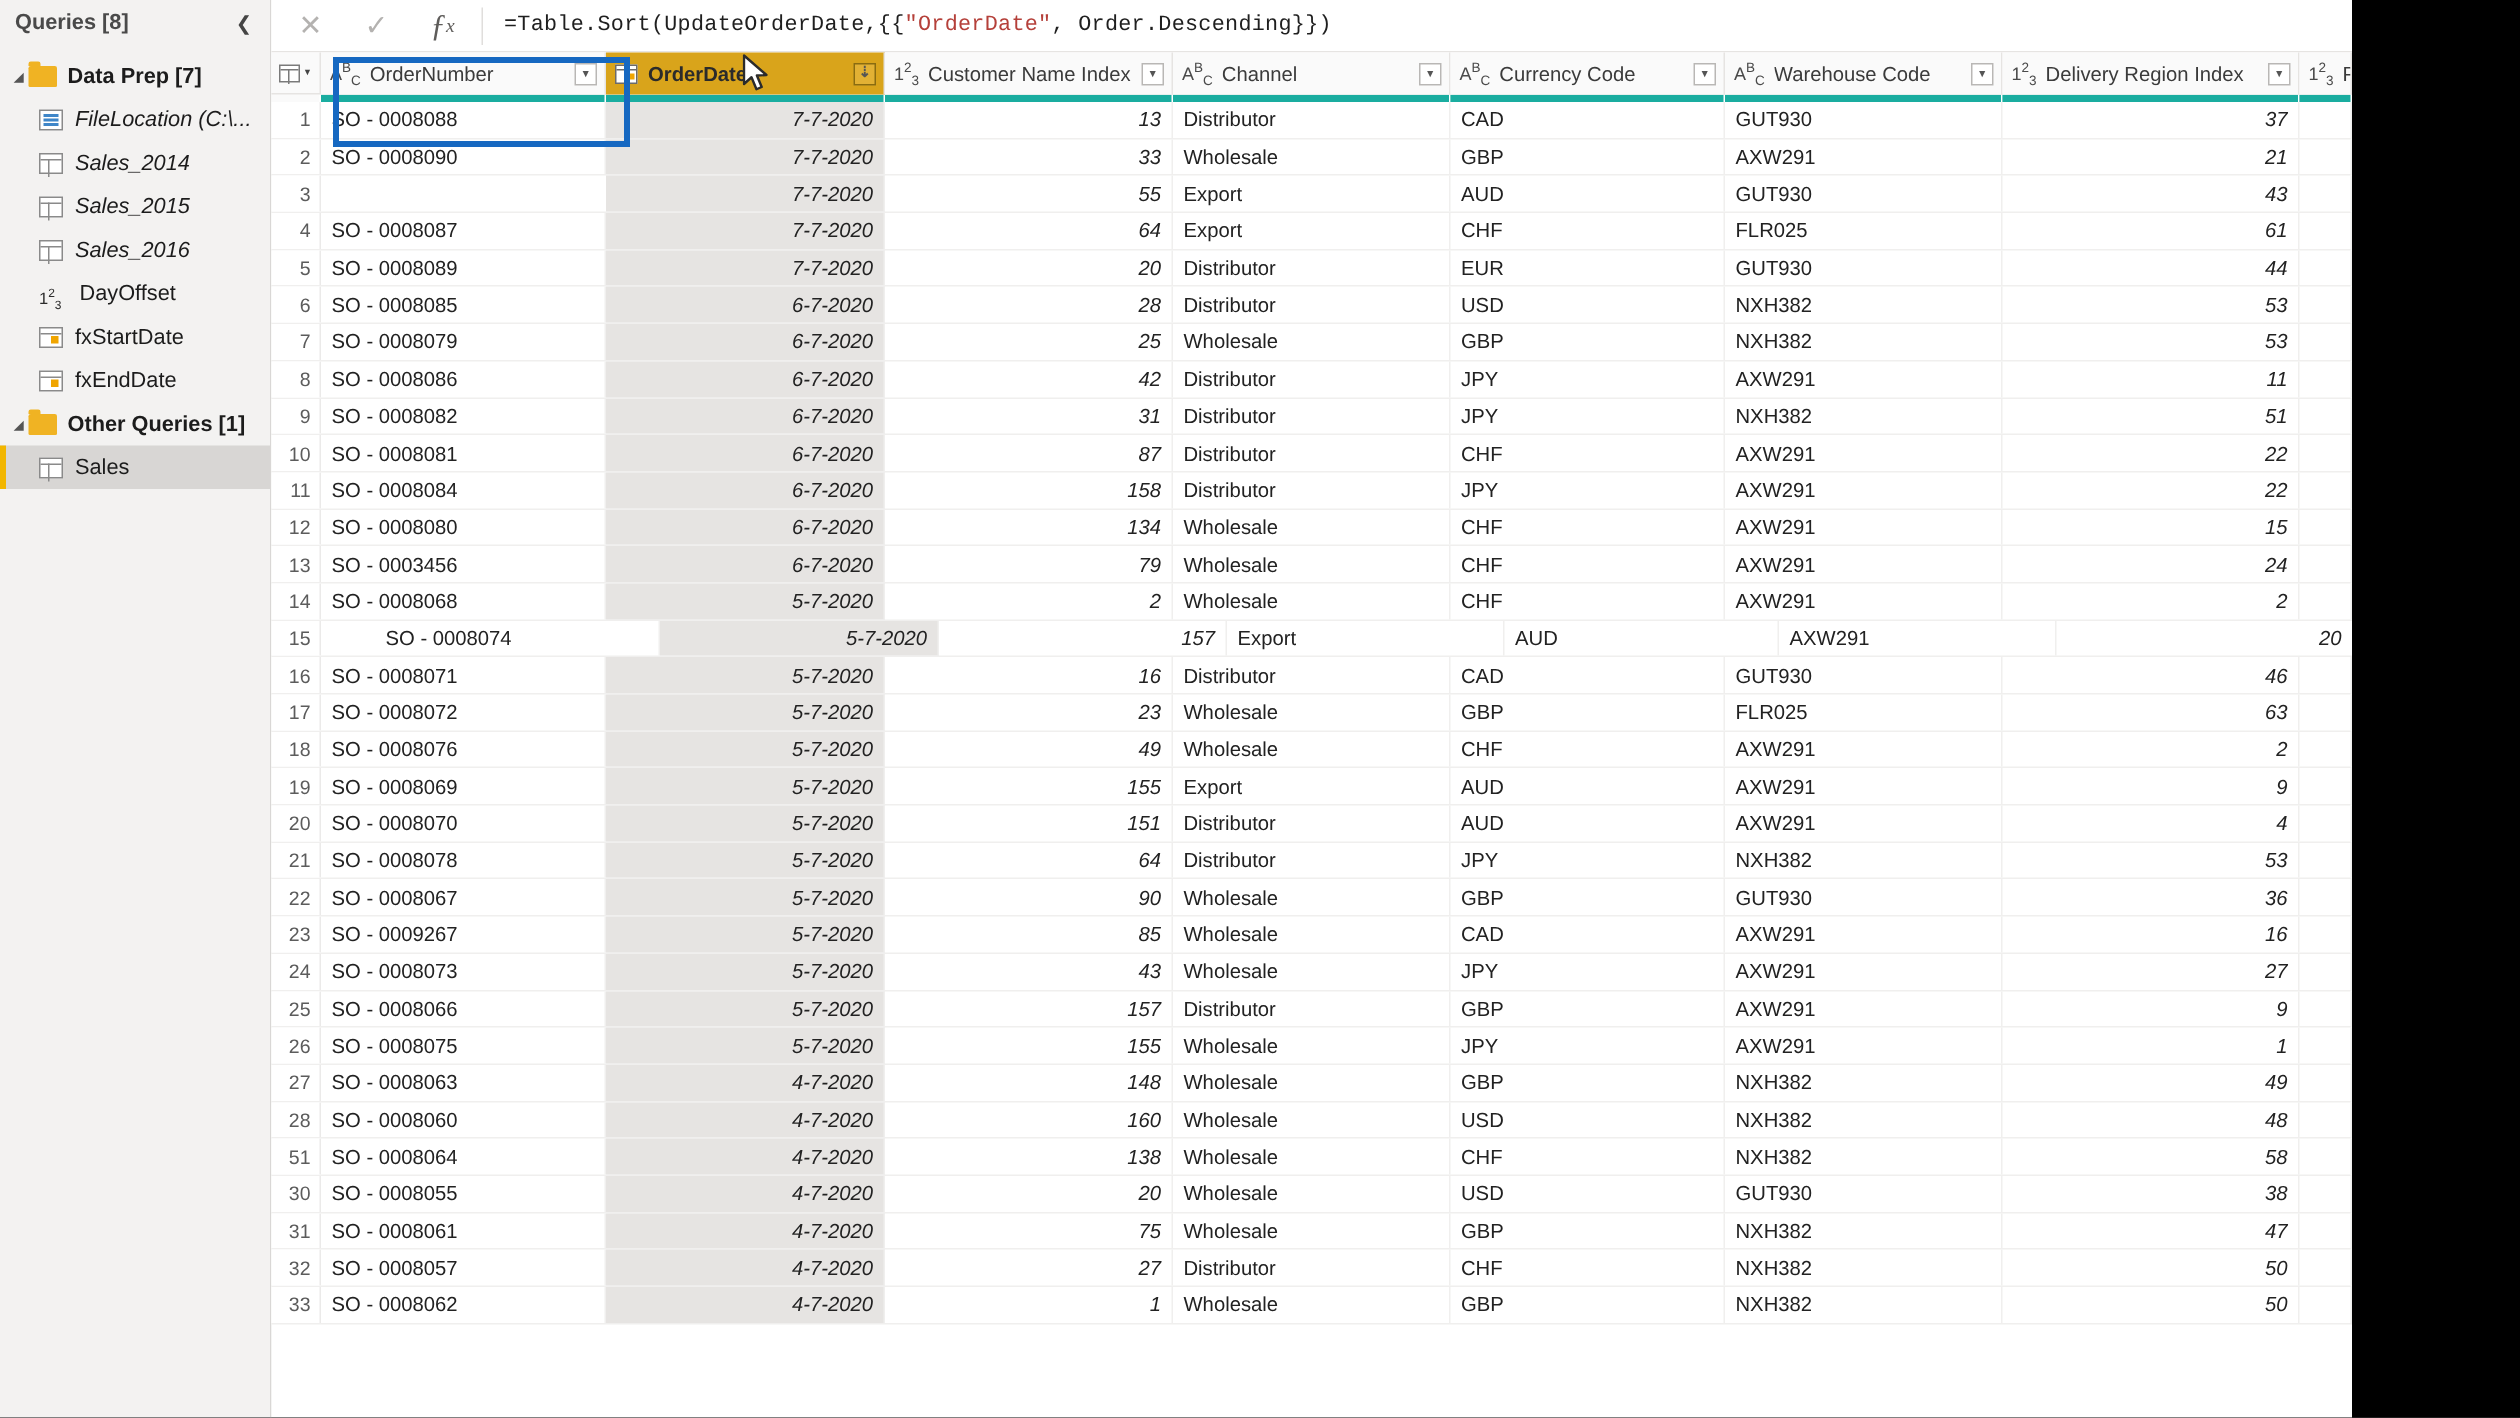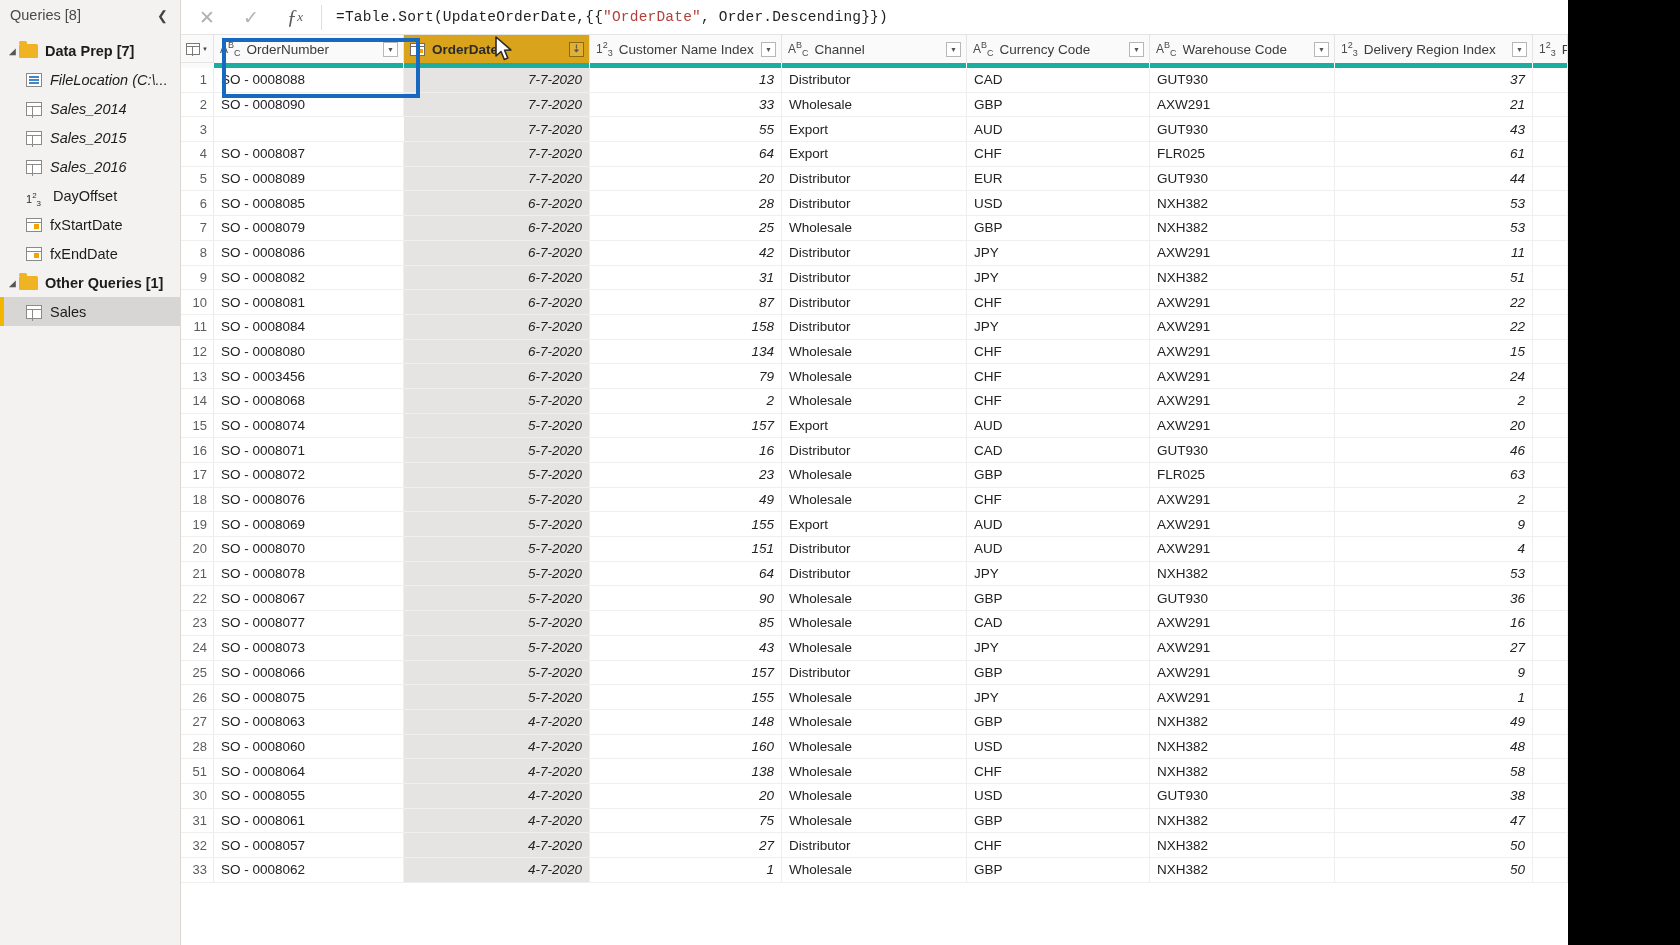--- a/index.html
+++ b/index.html
@@ -20,21 +20,21 @@
   #queries-pane {
     position:absolute; left:0; top:0; width:181px; height:945px;
     background:#f3f2f1;
     border-right:1px solid #d9d7d5;
   }
   #queries-header {
     height:30px; display:flex; align-items:center;
     padding:0 8px 0 10px;
     color:#4a4a4a; font-size:14.5px;
   }
-  #queries-header .title { flex:1; }
+  #queries-header .title { flex:1;font-weight:bold; }
   #collapse-btn {
     font-size:13px; color:#444; cursor:pointer;
     padding:1px 4px;
   }
   .tree { padding-top:6px; }
   .group-row {
     display:flex; align-items:center;
     height:29px; padding-left:6px;
     font-size:14.5px; color:#1c1c1c; font-weight:bold;
     cursor:pointer;
@@ -511,21 +511,21 @@
           <div class="cell date" style="width: 186px;">5-7-2020</div>
           <div class="cell num" style="width: 192px;">2</div>
           <div class="cell " style="width: 185px;">Wholesale</div>
           <div class="cell " style="width: 183px;">CHF</div>
           <div class="cell " style="width: 185px;">AXW291</div>
           <div class="cell num" style="width: 198px;">2</div>
           <div class="cell " style="width: 35px;"></div>
         </div>
         <div class="row">
           <div class="rn">15</div>
-          <div class="cell " style="width: 190px;">SO - 0008074</div>
+          <div class="cell " style="width: 190px; margin-left: 36px;">SO - 0008074</div>
           <div class="cell date" style="width: 186px;">5-7-2020</div>
           <div class="cell num" style="width: 192px;">157</div>
           <div class="cell " style="width: 185px;">Export</div>
           <div class="cell " style="width: 183px;">AUD</div>
           <div class="cell " style="width: 185px;">AXW291</div>
           <div class="cell num" style="width: 198px;">20</div>
           <div class="cell " style="width: 35px;"></div>
         </div>
         <div class="row">
           <div class="rn">16</div>
@@ -599,21 +599,21 @@
           <div class="cell date" style="width: 186px;">5-7-2020</div>
           <div class="cell num" style="width: 192px;">90</div>
           <div class="cell " style="width: 185px;">Wholesale</div>
           <div class="cell " style="width: 183px;">GBP</div>
           <div class="cell " style="width: 185px;">GUT930</div>
           <div class="cell num" style="width: 198px;">36</div>
           <div class="cell " style="width: 35px;"></div>
         </div>
         <div class="row">
           <div class="rn">23</div>
-          <div class="cell " style="width: 190px;">SO - 0008077</div>
+          <div class="cell " style="width: 190px;">SO - 0009267</div>
           <div class="cell date" style="width: 186px;">5-7-2020</div>
           <div class="cell num" style="width: 192px;">85</div>
           <div class="cell " style="width: 185px;">Wholesale</div>
           <div class="cell " style="width: 183px;">CAD</div>
           <div class="cell " style="width: 185px;">AXW291</div>
           <div class="cell num" style="width: 198px;">16</div>
           <div class="cell " style="width: 35px;"></div>
         </div>
         <div class="row">
           <div class="rn">24</div>

